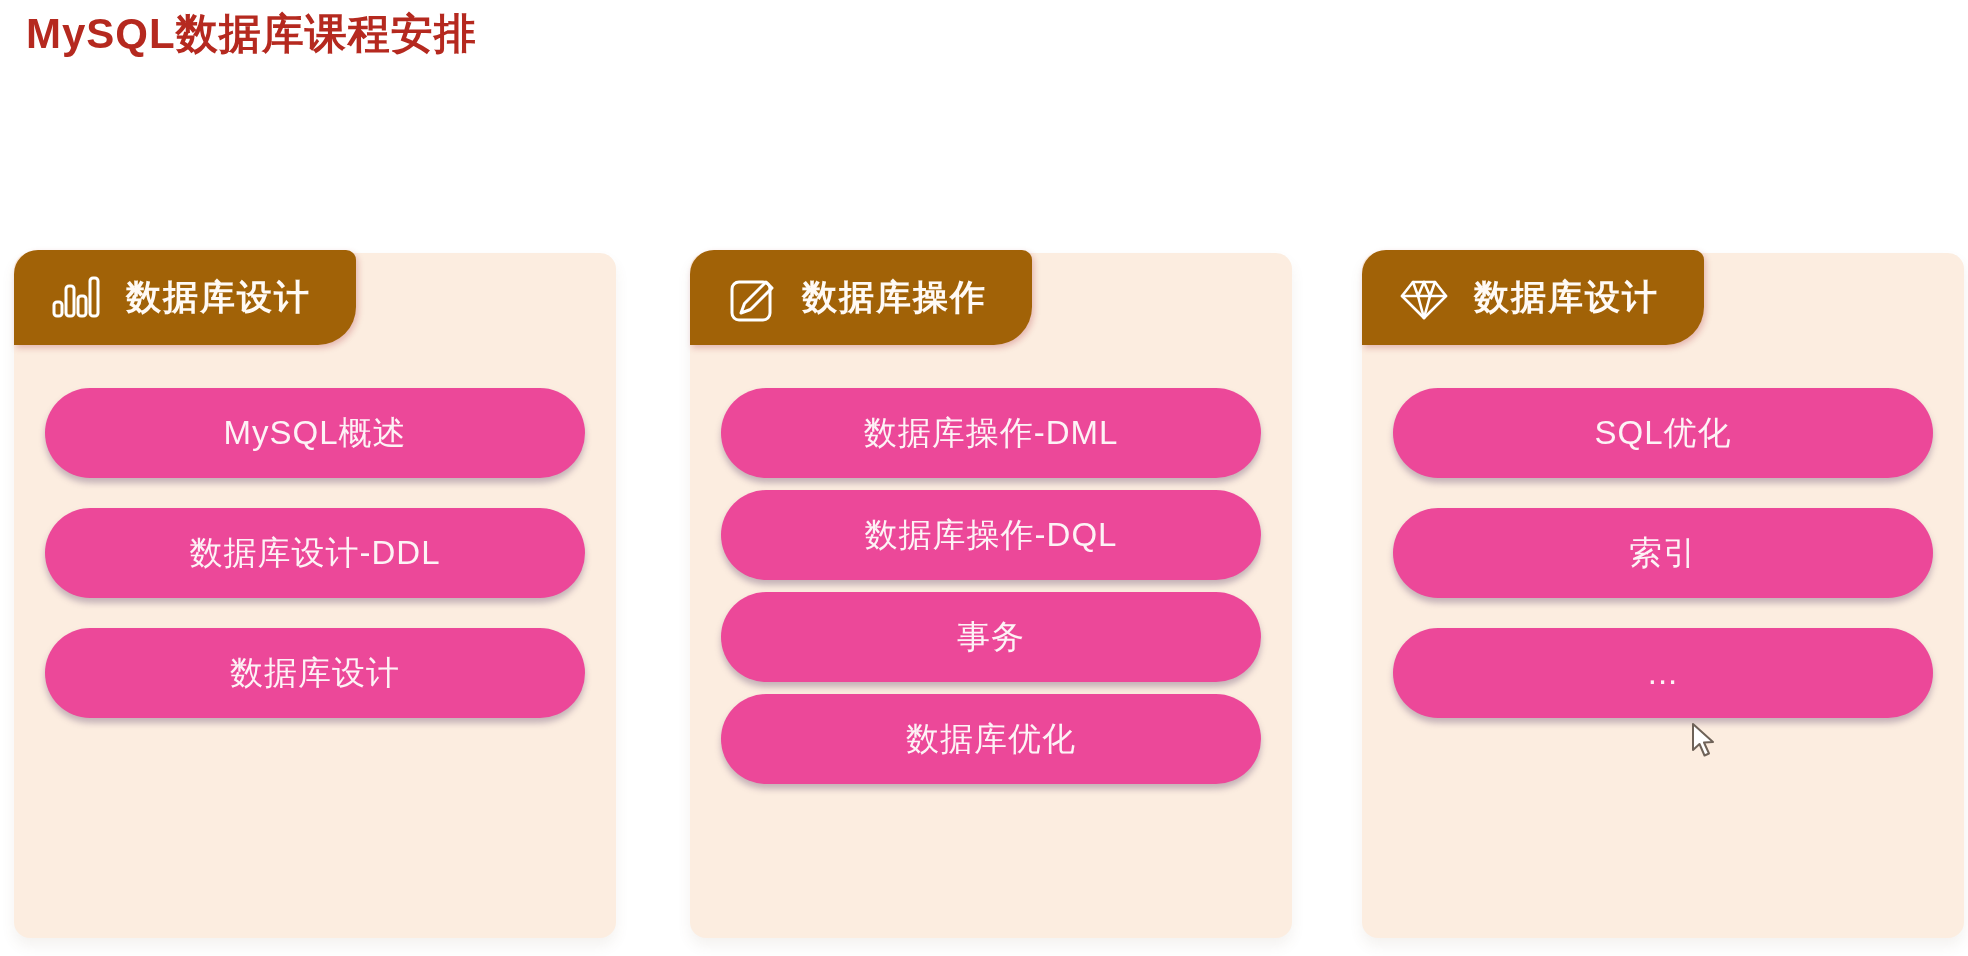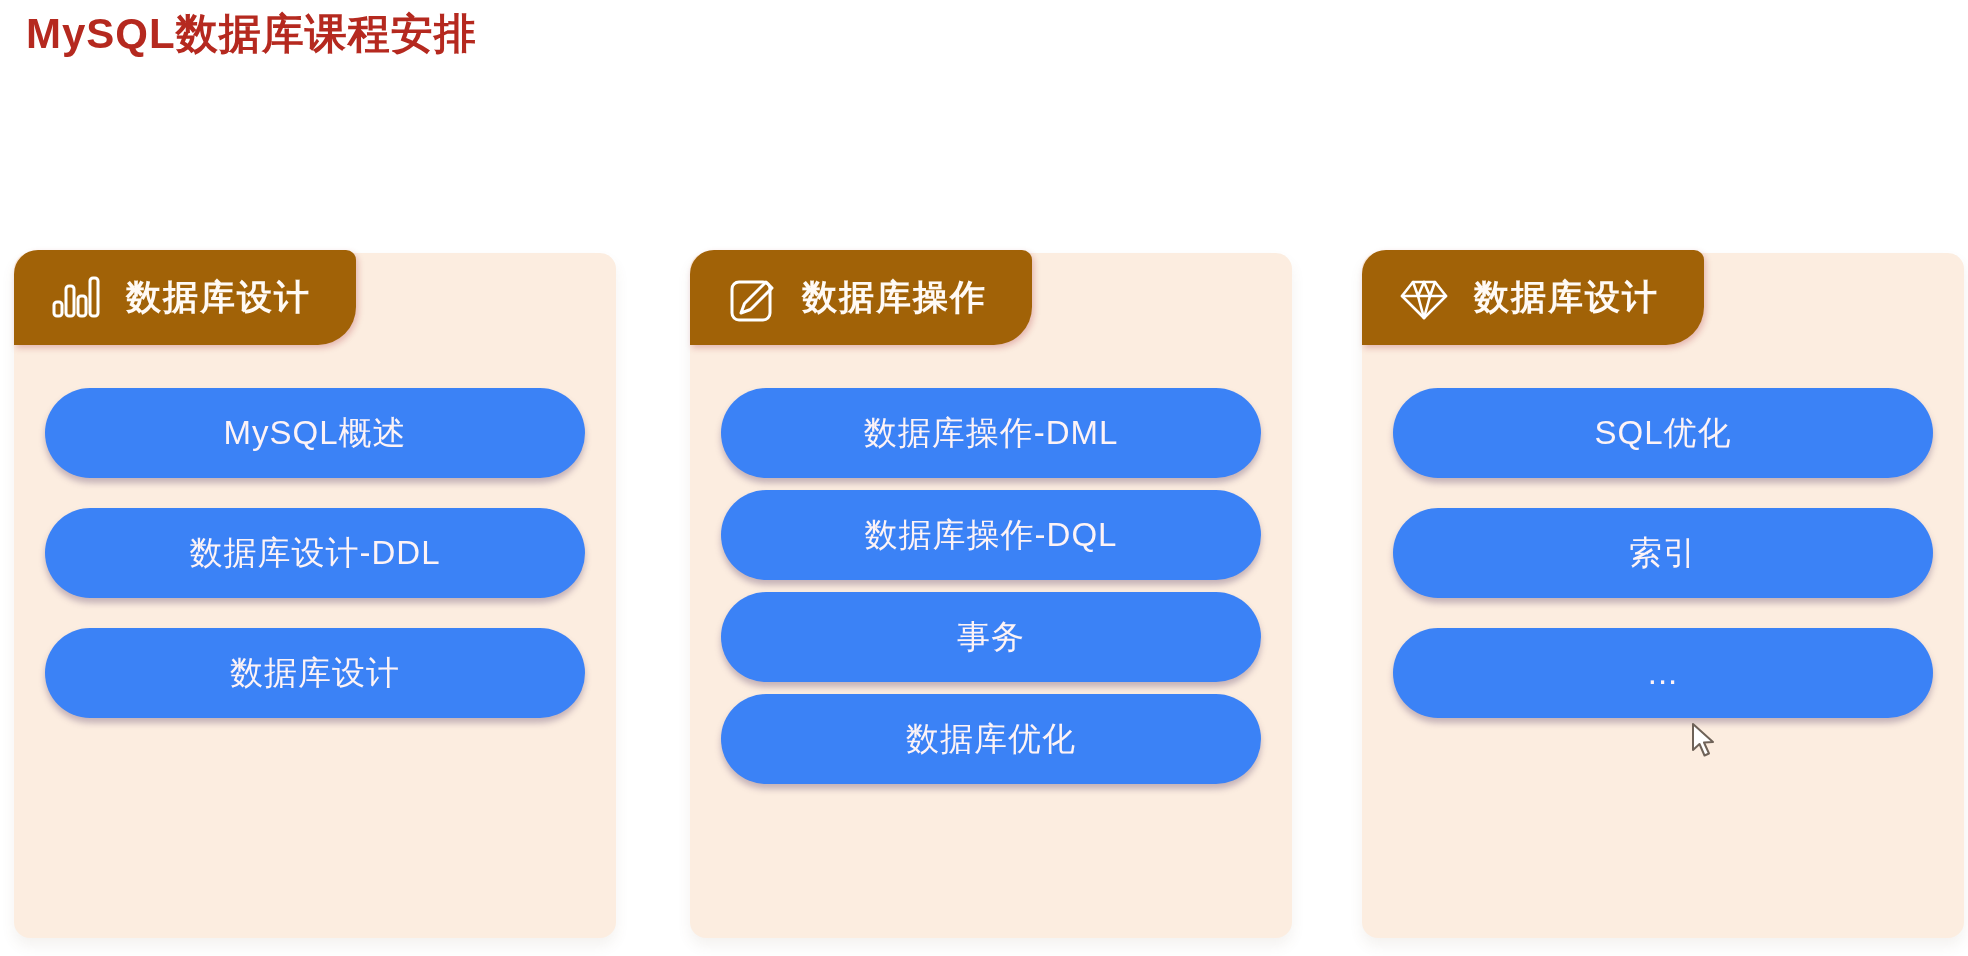--- a/index.html
+++ b/index.html
@@ -33,21 +33,21 @@
   .tab-label{
     color:#fffaf5;font-size:35px;font-weight:bold;letter-spacing:2px;white-space:nowrap;
   }
   .list{
     display:flex;flex-direction:column;align-items:center;
     padding-top:135px;gap:30px;
   }
   .panel-2 .list{gap:12px;}
   .pill{
     width:540px;height:90px;border-radius:46px;
-    background:#3b82f6;color:#fdf3f6;
+    background:#ec4899;color:#fdf3f6;
     display:flex;align-items:center;justify-content:center;
     font-size:33px;letter-spacing:1px;white-space:nowrap;
     box-shadow:0 5px 6px rgba(94,70,110,0.35);
   }
   .cursor{
     position:absolute;left:1688px;top:722px;width:30px;height:38px;
   }
 </style>
 </head>
 <body>

